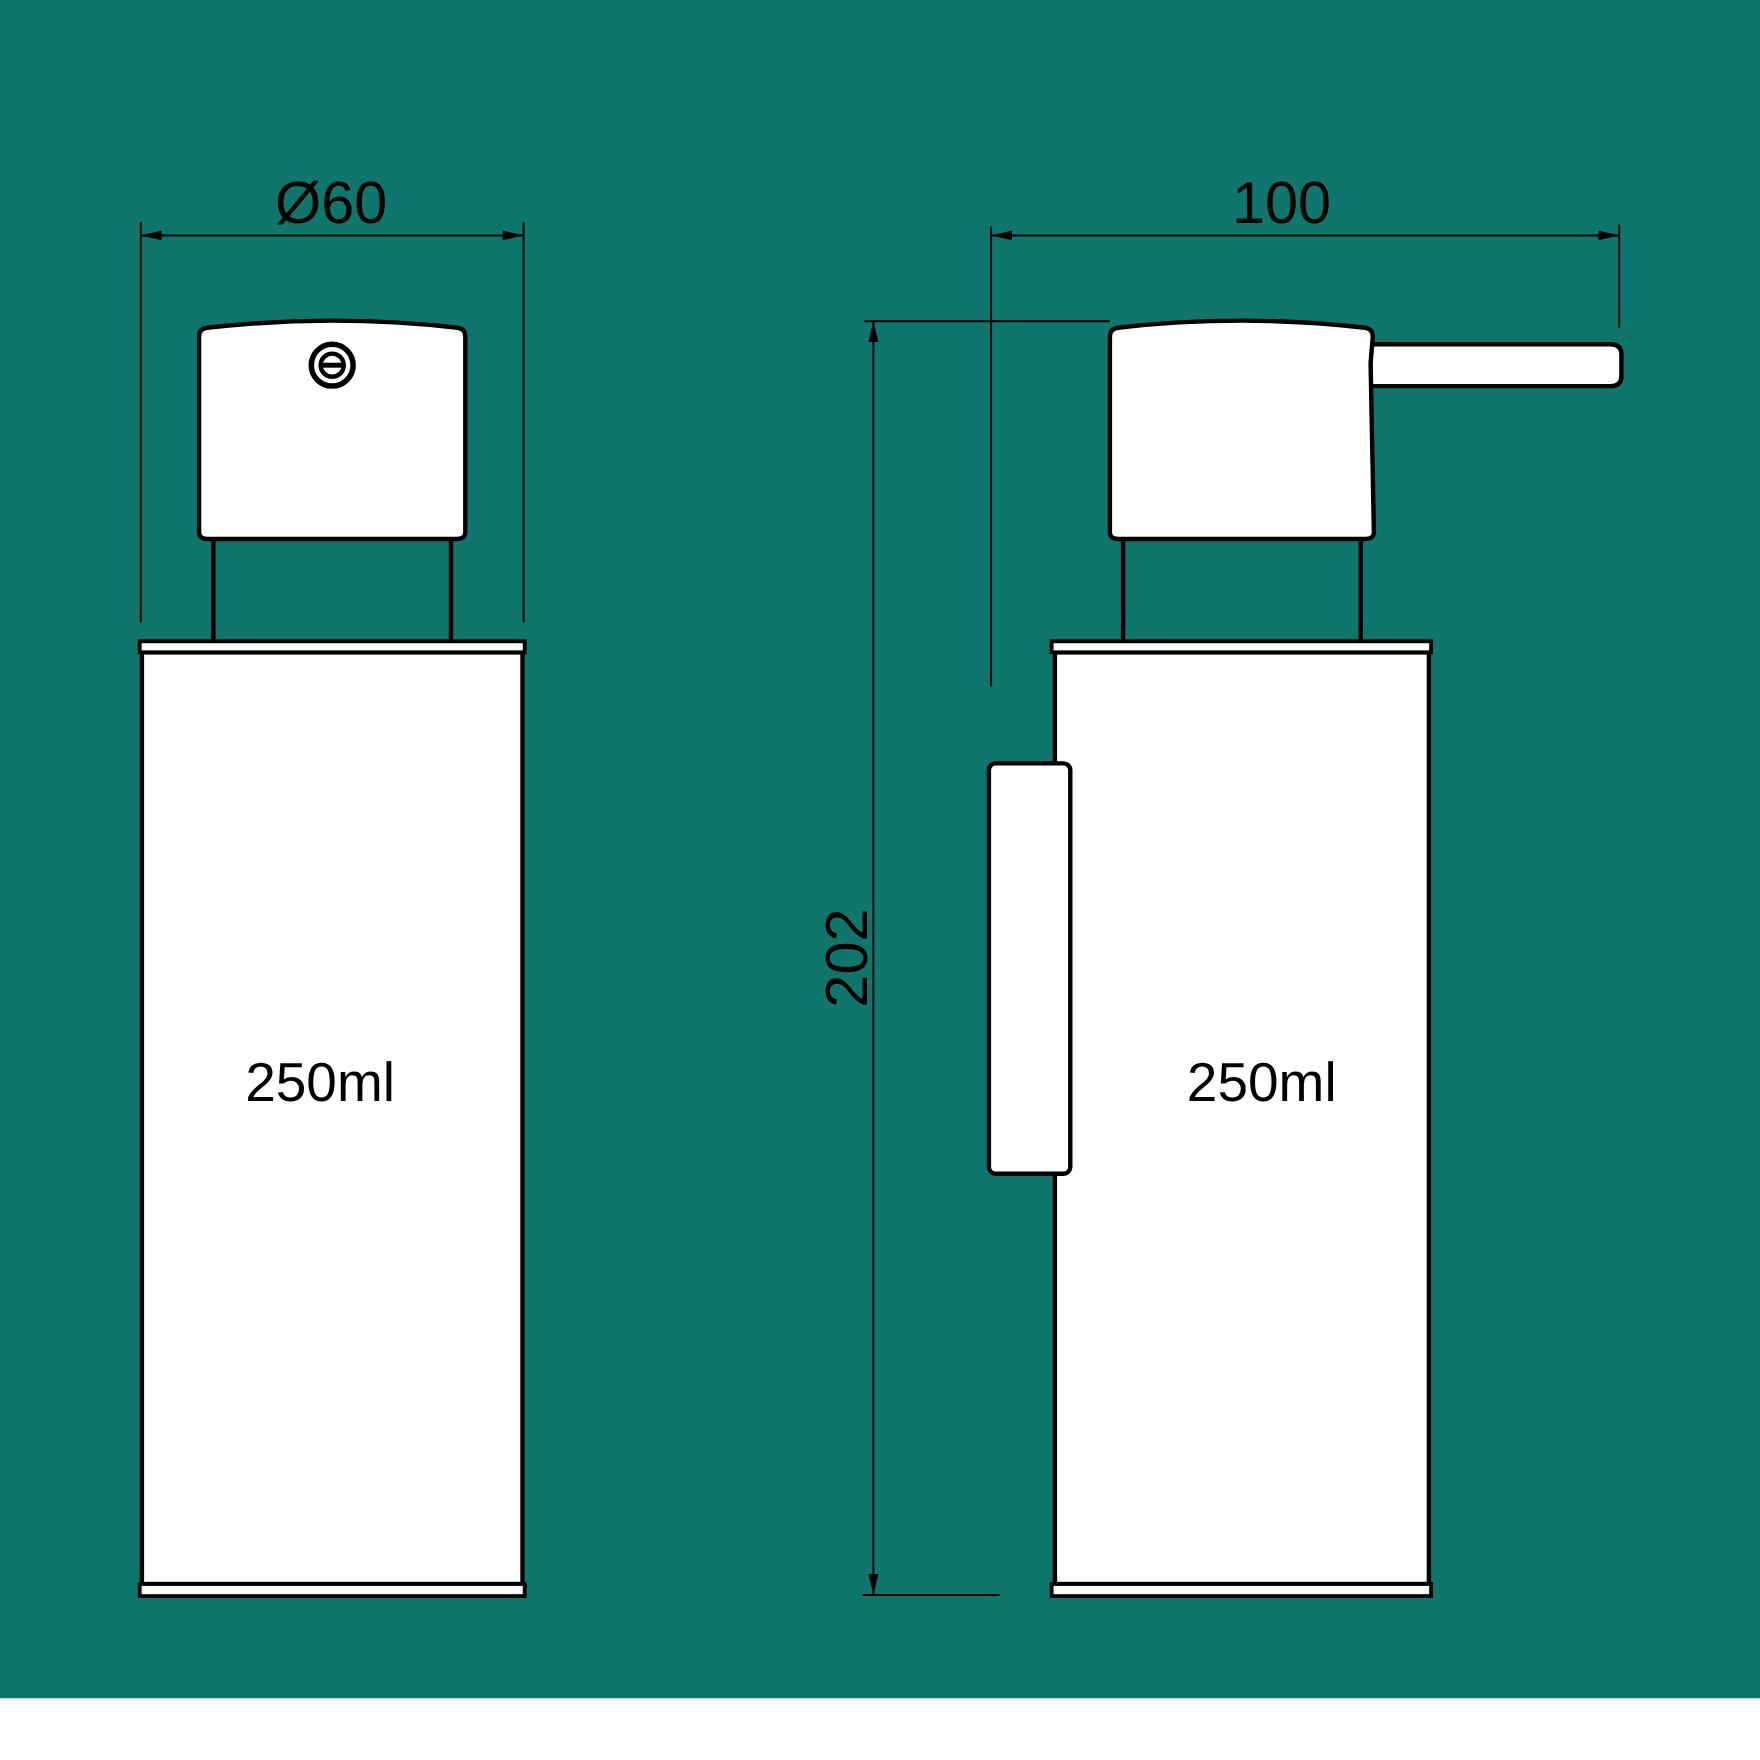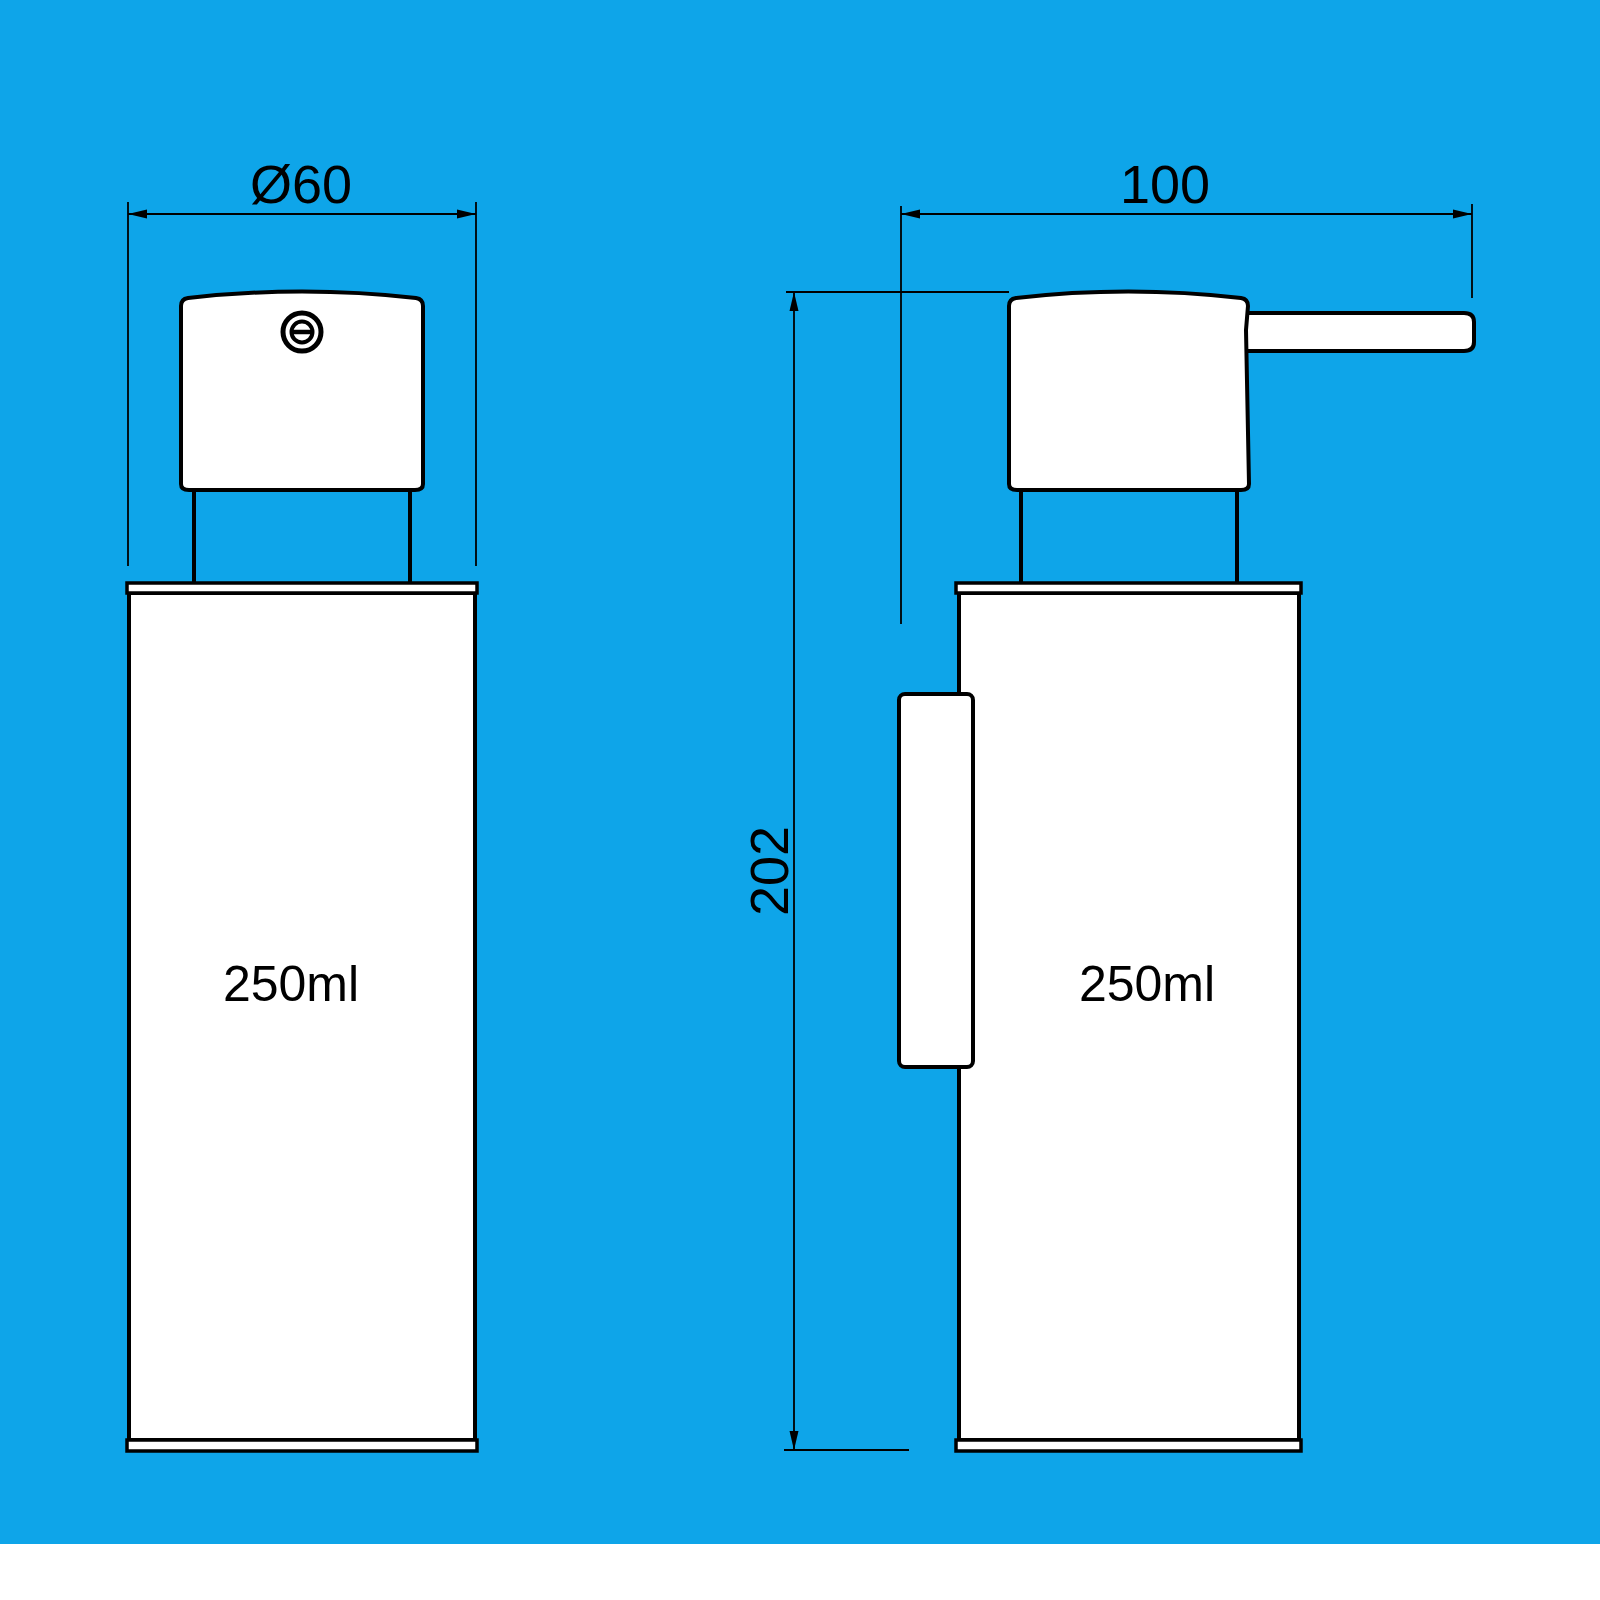--- a/index.html
+++ b/index.html
@@ -4,21 +4,21 @@
 <style>
   html, body {
     margin: 0;
     padding: 0;
     background: #ffffff;
   }
   .canvas {
     position: relative;
     width: 1600px;
     height: 1544px;
-    background: #0ea5e9;
+    background: #0f766e;
     overflow: hidden;
     text-align: center;
   }
   svg { display: block; }
   text {
     font-family: "Liberation Sans", sans-serif;
     fill: #000000;
   }
   .dim-text {
     font-size: 54px;

